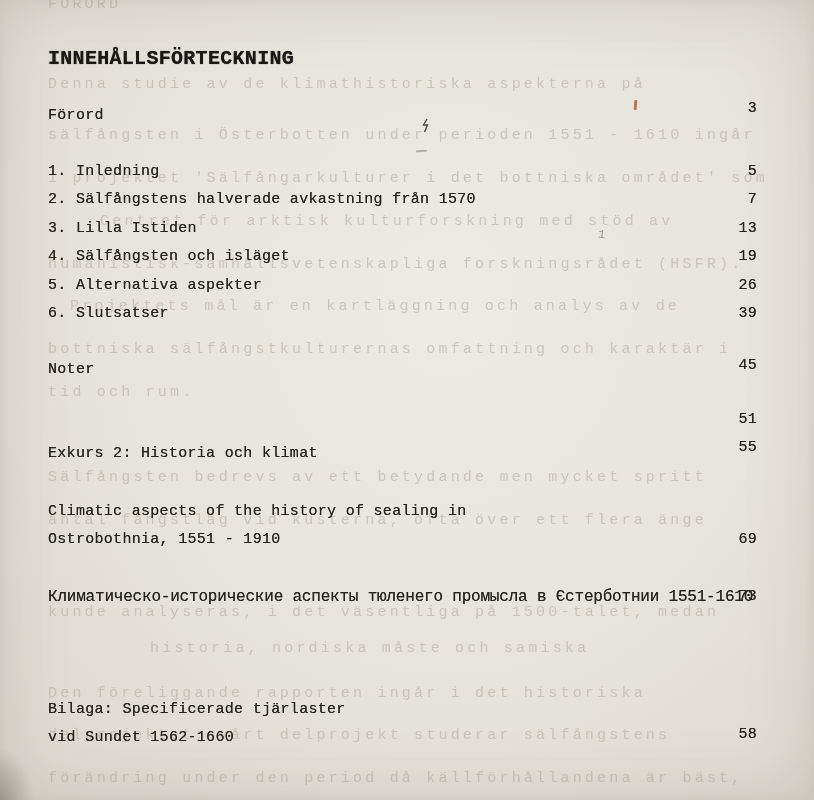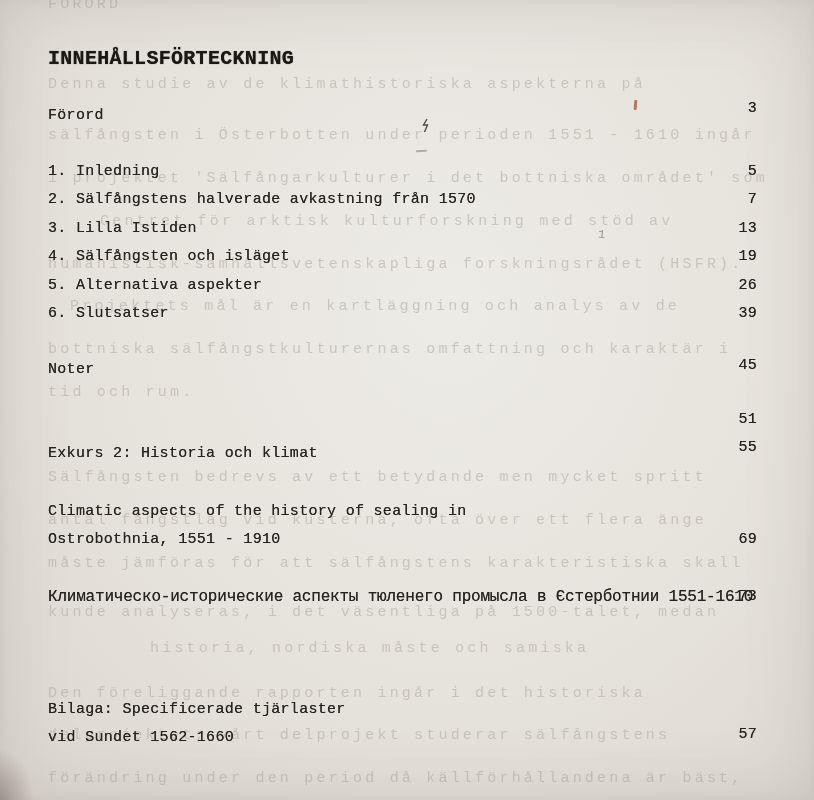--- a/index.html
+++ b/index.html
@@ -59,21 +59,20 @@
   <div class="bleed" style="top:76px">Denna studie av de klimathistoriska aspekterna på</div>
   <div class="bleed" style="top:127px">sälfångsten i Österbotten under perioden 1551 - 1610 ingår</div>
   <div class="bleed" style="top:170px">i projektet 'Sälfångarkulturer i det bottniska området' som</div>
   <div class="bleed" style="top:213px;left:100px">Centret för arktisk kulturforskning med stöd av</div>
   <div class="bleed" style="top:256px">humanistisk-samhällsvetenskapliga forskningsrådet (HSFR).</div>
   <div class="bleed" style="top:298px;left:70px">Projektets mål är en kartläggning och analys av de</div>
   <div class="bleed" style="top:341px">bottniska sälfångstkulturernas omfattning och karaktär i</div>
   <div class="bleed" style="top:384px">tid och rum.</div>
   <div class="bleed" style="top:469px">Sälfångsten bedrevs av ett betydande men mycket spritt</div>
   <div class="bleed" style="top:512px">antal fångstlag vid kusterna, ofta över ett flera änge</div>
-  <div class="bleed" style="top:555px">måste jämföras för att sälfångstens karakteristiska skall</div>
   <div class="bleed" style="top:604px">kunde analyseras, i det väsentliga på 1500-talet, medan</div>
   <div class="bleed" style="top:640px;left:150px">historia, nordiska måste och samiska</div>
   <div class="bleed" style="top:685px">Den föreliggande rapporten ingår i det historiska</div>
   <div class="bleed" style="top:770px">förändring under den period då källförhållandena är bäst,</div>
   <div class="bleed" style="top:727px">delprojektet; vårt delprojekt studerar sälfångstens</div>
 
   <div class="heading">INNEHÅLLSFÖRTECKNING</div>
 
   <div class="toc-row" style="top:107px">
     <span class="label">Förord</span>
@@ -123,21 +122,21 @@
   </div>
   <div class="toc-row cyr" style="top:588px">
     <span class="label">Климатическо-исторические аспекты тюленего промысла в Єстерботнии 1551-1610</span>
     <span class="pagenum">73</span>
   </div>
   <div class="toc-row" style="top:701px">
     <span class="label">Bilaga: Specificerade tjärlaster</span>
   </div>
   <div class="toc-row" style="top:729px">
     <span class="label">vid Sundet 1562-1660</span>
-    <span class="pagenum" style="margin-top:-3px">57</span>
+    <span class="pagenum" style="margin-top:-3px">58</span>
   </div>
 
   <span class="ink-squiggle">
     <svg width="11" height="15" viewBox="0 0 11 15">
         <path d="M7 1 L3.5 7 L7.5 7 L4.5 14" stroke="#3a362f" stroke-width="1.4" fill="none"></path>
       </svg>
   </span>
   <span class="ink-dash"></span>
   <span class="ink-red-tick"></span>
   <span class="ink-one">1</span>

